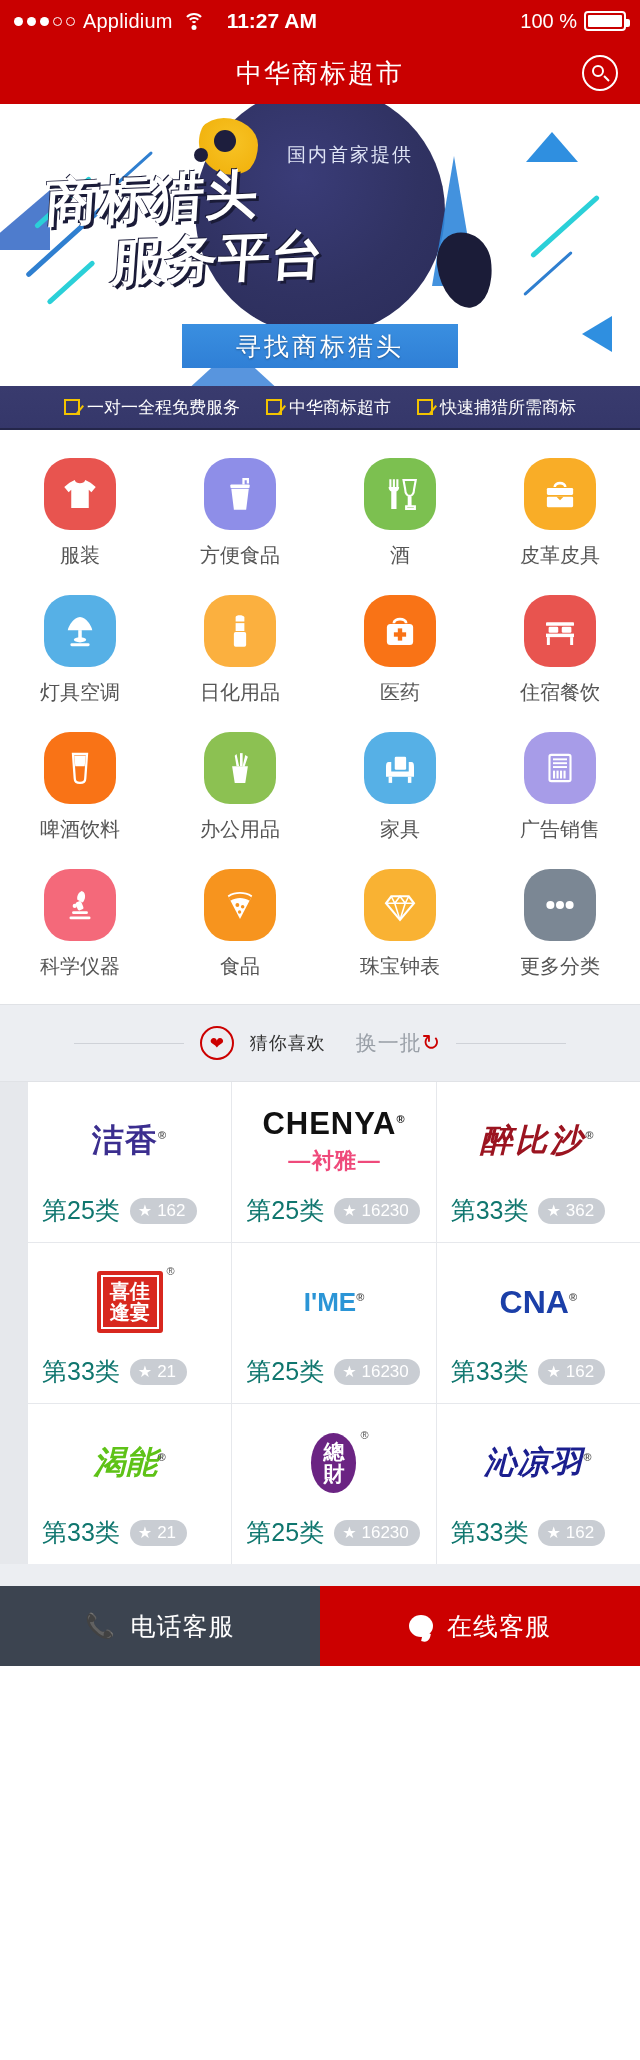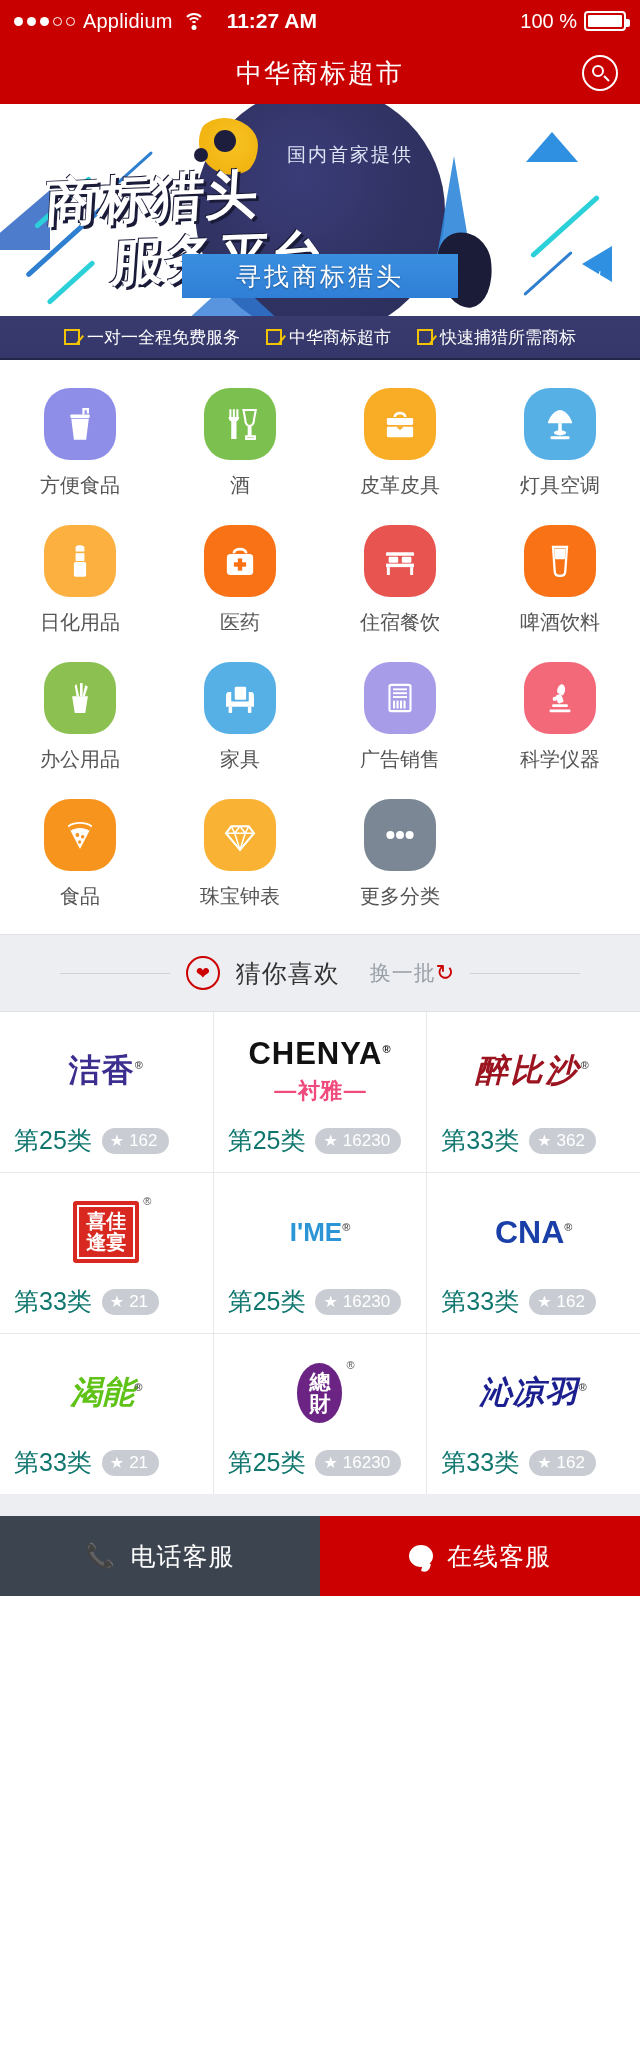--- a/index.html
+++ b/index.html
@@ -56,21 +56,21 @@
     display: flex; align-items: center; justify-content: center;
   }
   .mag { position: relative; width: 18px; height: 18px; }
   .mag i { position:absolute; left:1px; top:1px; width:12px; height:12px;
            border:2px solid #fff; border-radius:50%; }
   .mag b { position:absolute; right:0px; bottom:0px; width:7px; height:2px;
            background:#fff; transform: rotate(45deg); transform-origin: right center; }
 
   
   .banner {
-    height: 212px; position: relative; overflow: hidden;
+    height: 282px; position: relative; overflow: hidden;
     background:
       radial-gradient(circle at 50% 46%, #2e2f62 0%, #2a2b57 32%, rgba(37,38,78,0) 33%),
       linear-gradient(135deg, #2b2d5e 0%, #262849 40%, #2a2c55 70%, #222murky 100%),
       linear-gradient(135deg, #2c2e60 0%, #24264a 100%);
   }
   .banner-stripes {
     position:absolute; inset:0;
     background-image: repeating-linear-gradient(115deg,
       rgba(255,255,255,0.030) 0px, rgba(255,255,255,0.030) 2px,
       rgba(255,255,255,0) 2px, rgba(255,255,255,0) 8px);
@@ -171,27 +171,27 @@
   .rec-head {
     background:#eceef2; height:78px; border-top:1px solid #e0e2e6;
     border-bottom:1px solid #e0e2e6;
     display:flex; align-items:center; justify-content:center; gap: 16px;
   }
   .rec-rule { width:110px; height:1px; background:#cfd2d8; }
   .rec-heart {
     width:34px; height:34px; border-radius:50%; border:2px solid #cc0000;
     display:flex; align-items:center; justify-content:center; color:#cc0000; font-size:17px;
   }
-  .rec-title { font-size:25px; color:#333; letter-spacing:1px; }
+  .rec-title { font-size:18px; color:#333; letter-spacing:1px; }
   .rec-refresh { display:flex; align-items:center; gap:0; margin-left:14px; }
   .rec-refresh-label { font-size:21px; color:#9aa0a8; letter-spacing:1px; }
   .rec-refresh-icon { color:#cc0000; font-size:22px; line-height:1; }
 
   
-  .pgrid { display:grid; grid-template-columns: repeat(3, 1fr); background:#e6e8ec; gap:1px; }
+  .pgrid { display:grid; grid-template-columns: repeat(3, 1fr); background:#e6e8ec; gap:1px;padding-left:28px; }
   .pcard { background:#fff; height: 160px; position:relative; padding: 0 14px; }
   .plogo {
     height: 112px; display:flex; align-items:center; justify-content:center; padding-top:6px;
   }
   .pmeta { display:flex; align-items:center; gap: 10px; padding-bottom: 12px; }
   .pclass { font-size: 25px; color:#0f766e; }
   .pbadge {
     display:flex; align-items:center; gap:5px;
     background:#c9cdd3; color:#fff; border-radius: 14px;
     padding: 3px 11px 3px 8px; font-size:17px;
@@ -300,20 +300,28 @@
       <span>中华商标超市</span>
     </div>
     <div class="feat">
       <span class="chk"></span>
       <span>快速捕猎所需商标</span>
     </div>
   </div>
 
 <div class="catgrid" id="catgrid">
     <div class="cat">
+      <div class="cat-icon" style="background:#e8544f">
+        <span class="glyph"><svg viewBox="0 0 48 48" width="42" height="42" fill="#fff">
+            <path d="M18 8 L12 11 L6 16 L11 22 L14 19 L14 40 L34 40 L34 19 L37 22 L42 16 L36 11 L30 8 C29 13 19 13 18 8 Z"></path>
+          </svg></span>
+      </div>
+      <div class="cat-label">服装</div>
+    </div>
+    <div class="cat">
       <div class="cat-icon" style="background:#8e8ee8">
         <span class="glyph"><svg viewBox="0 0 48 48" width="42" height="42" fill="#fff">
             <path d="M14 18 L34 18 L31 42 L17 42 Z"></path>
             <rect x="13" y="13" width="22" height="4" rx="1"></rect>
             <path d="M28 13 L28 7 L33 7 L33 12" fill="none" stroke="#fff" stroke-width="2.6"></path>
             <rect x="16" y="23" width="16" height="2.6"></rect>
           </svg></span>
       </div>
       <div class="cat-label">方便食品</div>
     </div>

